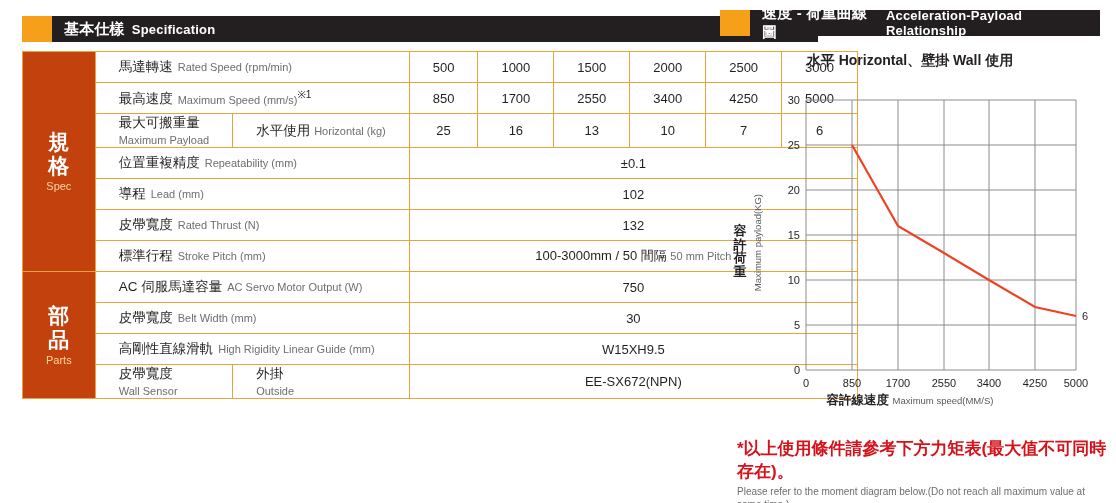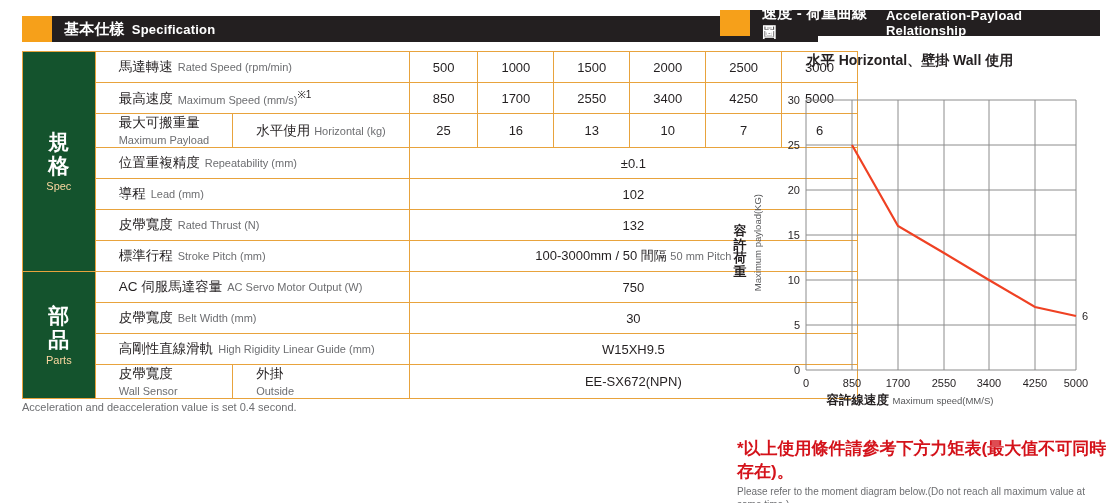--- a/index.html
+++ b/index.html
@@ -28,21 +28,21 @@
   table.spec { border-collapse: collapse; width: 672px; margin-top: 9px; }
   table.spec td {
     border: 1px solid #e8a33d;
     padding: 0 23px;
     font-size: 13px;
     height: 31px;
     vertical-align: middle;
     margin-top: 44px;
   }
   td.grp {
-    background: #14532d;
+    background: #c2410c;
     color: #ffffff;
     text-align: center;
     width: 52px;
     padding: 0;
     line-height: 1.15;
   }
   td.grp .cn { font-size: 21px; font-weight: bold; display: block; }
   td.grp .en { font-size: 11px; display: block; color: #fbd7a0; margin-top: 2px; }
   td.lbl { width: 188px; white-space: nowrap; }
   td.lbl .cn { font-size: 13.5px; color: #231f20; }
@@ -208,21 +208,20 @@
           </td>
           <td class="sublbl">
             <span class="cn">外掛</span><br>
             <span class="en" style="margin-left:0">Outside</span>
           </td>
           <td class="wide" colspan="6">EE-SX672(NPN)</td>
         </tr>
       </tbody>
     </table>
 
-    <div class="note2">Acceleration and deacceleration value is set 0.4 second.</div>
   </div>
 
   <div class="right">
     <div class="sec-header">
       <div class="tab"></div>
       <div class="bar">
         <span>速度 - 荷重曲線圖</span>
         <span class="en">Acceleration-Payload Relationship</span>
       </div>
     </div>

